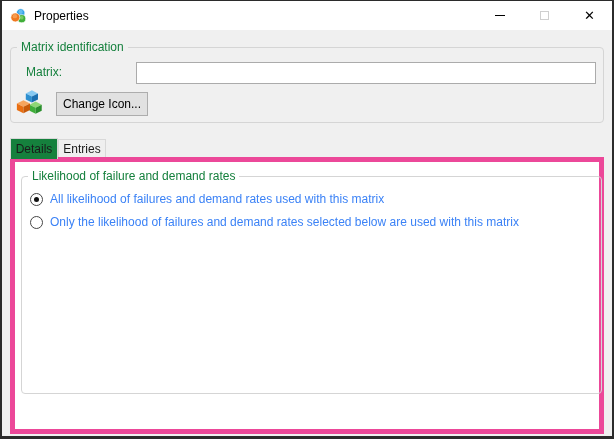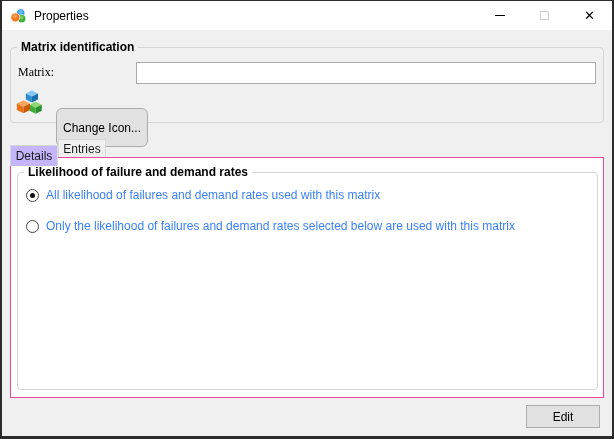--- a/index.html
+++ b/index.html
@@ -27,67 +27,67 @@
   .min-glyph { display:block; width:10px; border-top:1px solid #000; }
   .max-glyph { display:block; width:9px; height:9px; border:1px solid #cfcfcf; }
   .close-glyph { font-size:13px; color:#000; line-height:1; }
 
   
   .groupbox {
     position:absolute; border:1px solid #d5d5d5; border-radius:4px;
   }
   .groupbox > .legend {
     position:absolute; top:-8px; left:6px; padding:0 4px;
-    font-weight:bold; color:#000000; white-space:nowrap;
+    font-weight:normal; color:#15803d; white-space:nowrap;
   }
   .legend-gray { background:#f0f0f0; }
   .legend-white { background:#ffffff; }
 
   
   .group-matrix { left:8px; top:46px; width:594px; height:76px; }
-  .matrix-label { position:absolute; left:7px; top:17px; color:#000000;font-family:Liberation Serif, serif; }
+  .matrix-label { position:absolute; left:15px; top:17px; color:#15803d; }
   .matrix-input {
     position:absolute; left:125px; top:14px; width:460px; height:22px;
     border:1px solid #ababab; background:#ffffff; font-family:"Liberation Sans",sans-serif;
     font-size:12px; padding:0 4px; outline:none;
   }
   .cubes-icon { position:absolute; left:4px; top:40px; width:30px; height:30px; }
   .btn {
     background:#e1e1e1; border:1px solid #adadad; color:#000;
     font-family:"Liberation Sans",sans-serif; font-size:12px;
     display:inline-flex; align-items:center; justify-content:center;
   }
-  .change-icon-btn { position:absolute; left:45px; top:60px; width:92px; height:39px;border-radius:6px; }
+  .change-icon-btn { position:absolute; left:45px; top:44px; width:92px; height:24px; }
 
   
   .tab {
     position:absolute; text-align:center; color:#1a1a1a;
     border:1px solid #d8d8d8; border-bottom:none;
   }
   .tab-active {
-    left:8px; top:144px; width:48px; height:21px; line-height:20px;
-    background:#c4b5fd; z-index:3;
+    left:8px; top:137px; width:48px; height:21px; line-height:20px;
+    background:#15803d; z-index:3;
   }
   .tab-inactive {
     left:56px; top:138px; width:48px; height:34px; line-height:18px;
     background:#efefef; z-index:1;
   }
   .tabpage {
-    position:absolute; left:8px; top:156px; width:594px; height:241px;
-    background:#ffffff; border:1px solid #ec4899; z-index:2;
+    position:absolute; left:8px; top:156px; width:594px; height:277px;
+    background:#ffffff; border:5px solid #ec4899; z-index:2;
   }
 
   
   .group-likelihood { left:6px; top:14px; width:581px; height:218px; border-radius:4px; }
   .radio-row {
     position:absolute; left:8px; display:flex; align-items:center; gap:7px;
     white-space:nowrap;
   }
   .radio-row-1 { top:15px; }
-  .radio-row-2 { top:38px;margin-top:8px; }
+  .radio-row-2 { top:38px; }
   .radio {
     width:13px; height:13px; border:1px solid #464646; border-radius:50%;
     background:#fff; flex:0 0 auto; position:relative;
   }
   .radio.selected::after {
     content:""; position:absolute; left:3px; top:3px; width:5px; height:5px;
     border-radius:50%; background:#111;
   }
   .radio-label { color:#3b82f6; }
 

